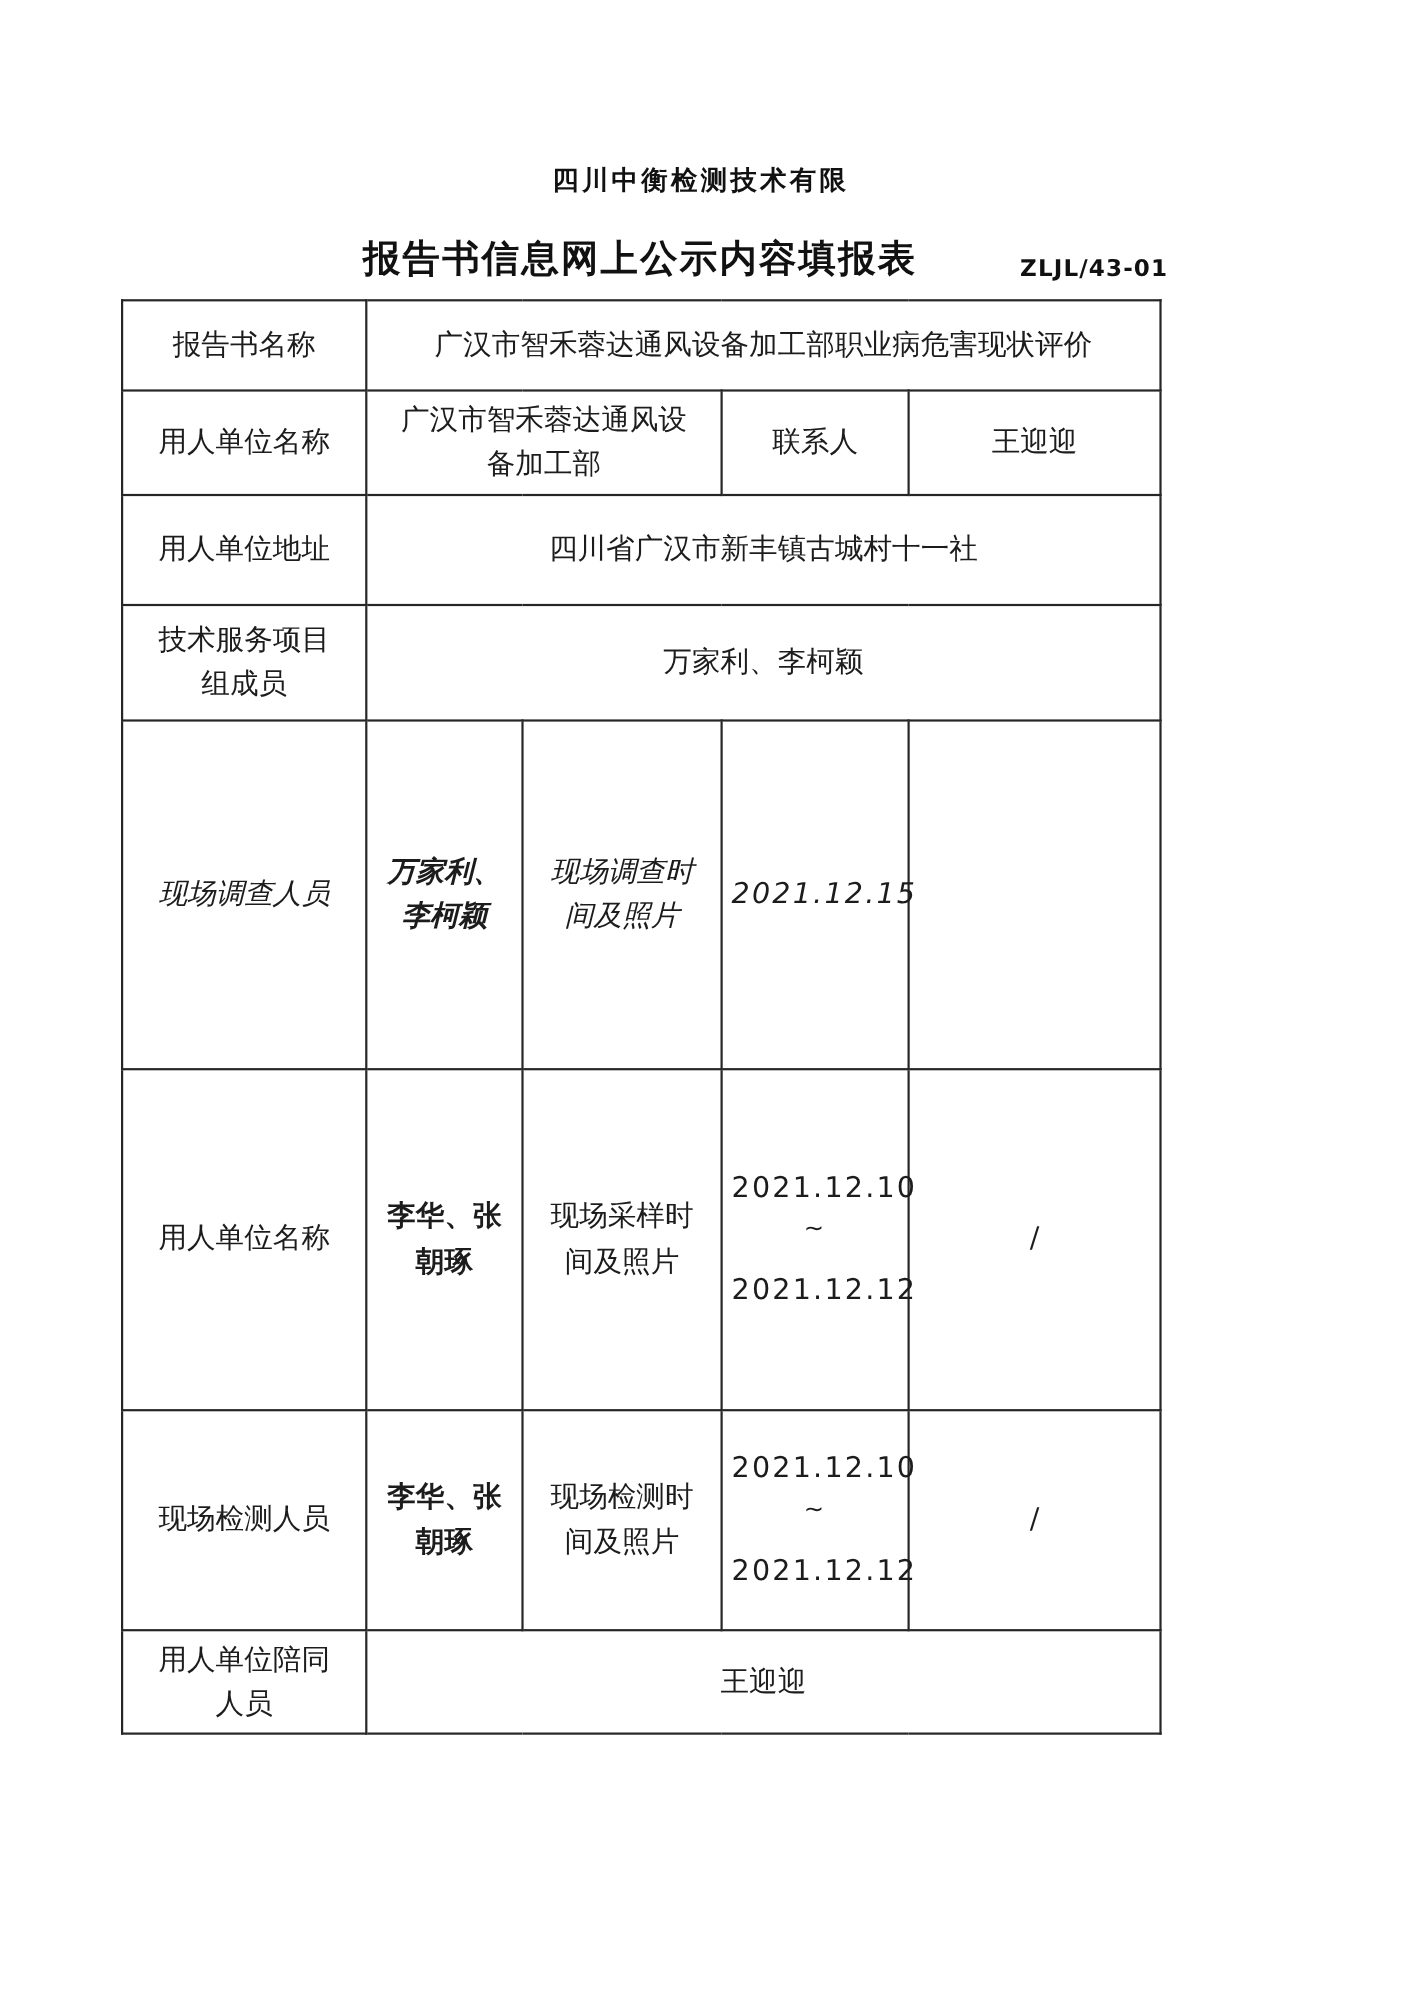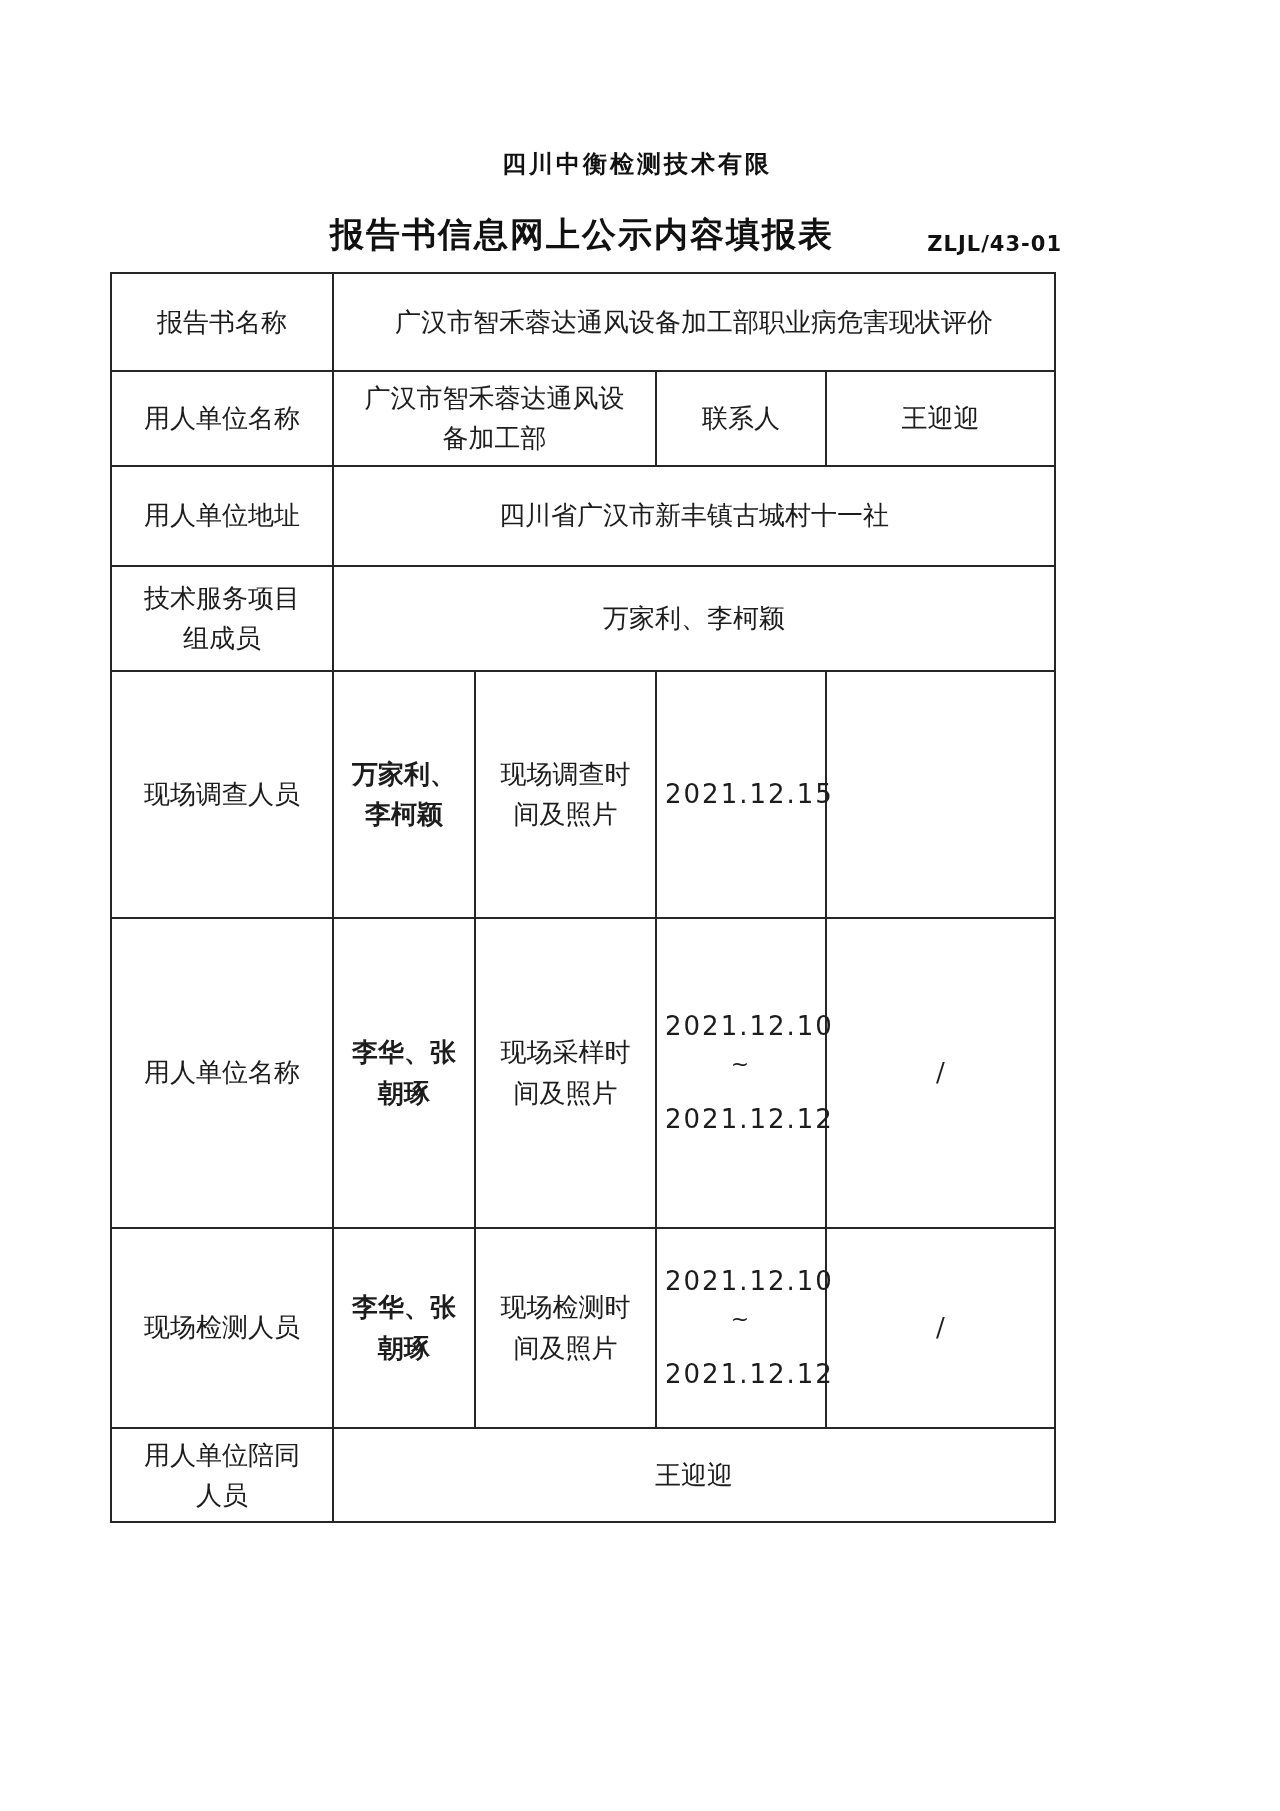--- a/index.html
+++ b/index.html
@@ -106,21 +106,21 @@
     <table class="report-table">
       <colgroup>
         <col style="width:222px">
         <col style="width:142px">
         <col style="width:181px">
         <col style="width:170px">
         <col style="width:229px">
       </colgroup>
 
       <tbody>
-          <tr style="height:98px;">
+          <tr style="height:82px;">
         <td class="label-cell">报告书名称</td>
         <td class="value-cell" colspan="4">广汉市智禾蓉达通风设备加工部职业病危害现状评价</td>
       </tr>
 
       <tr style="height:85px;">
         <td class="label-cell">用人单位名称</td>
         <td class="value-cell" colspan="2">广汉市智禾蓉达通风设备加工部</td>
         <td class="label-cell">联系人</td>
         <td class="value-cell">王迎迎</td>
       </tr>
@@ -128,21 +128,21 @@
       <tr style="height:100px;">
         <td class="label-cell">用人单位地址</td>
         <td class="value-cell" colspan="4">四川省广汉市新丰镇古城村十一社</td>
       </tr>
 
       <tr style="height:105px;">
         <td class="label-cell">技术服务项目组成员</td>
         <td class="value-cell" colspan="4">万家利、李柯颖</td>
       </tr>
 
-      <tr style="height:247px;">
+      <tr style="height:317px;font-style:italic;">
         <td class="label-cell">现场调查人员</td>
         <td class="names-cell">万家利、李柯颖</td>
         <td class="timelabel-cell">现场调查时间及照片</td>
         <td class="date-cell">
           <span class="date-line">2021.12.15</span>
 
         </td>
         <td class="photo-cell"></td>
       </tr>
 

